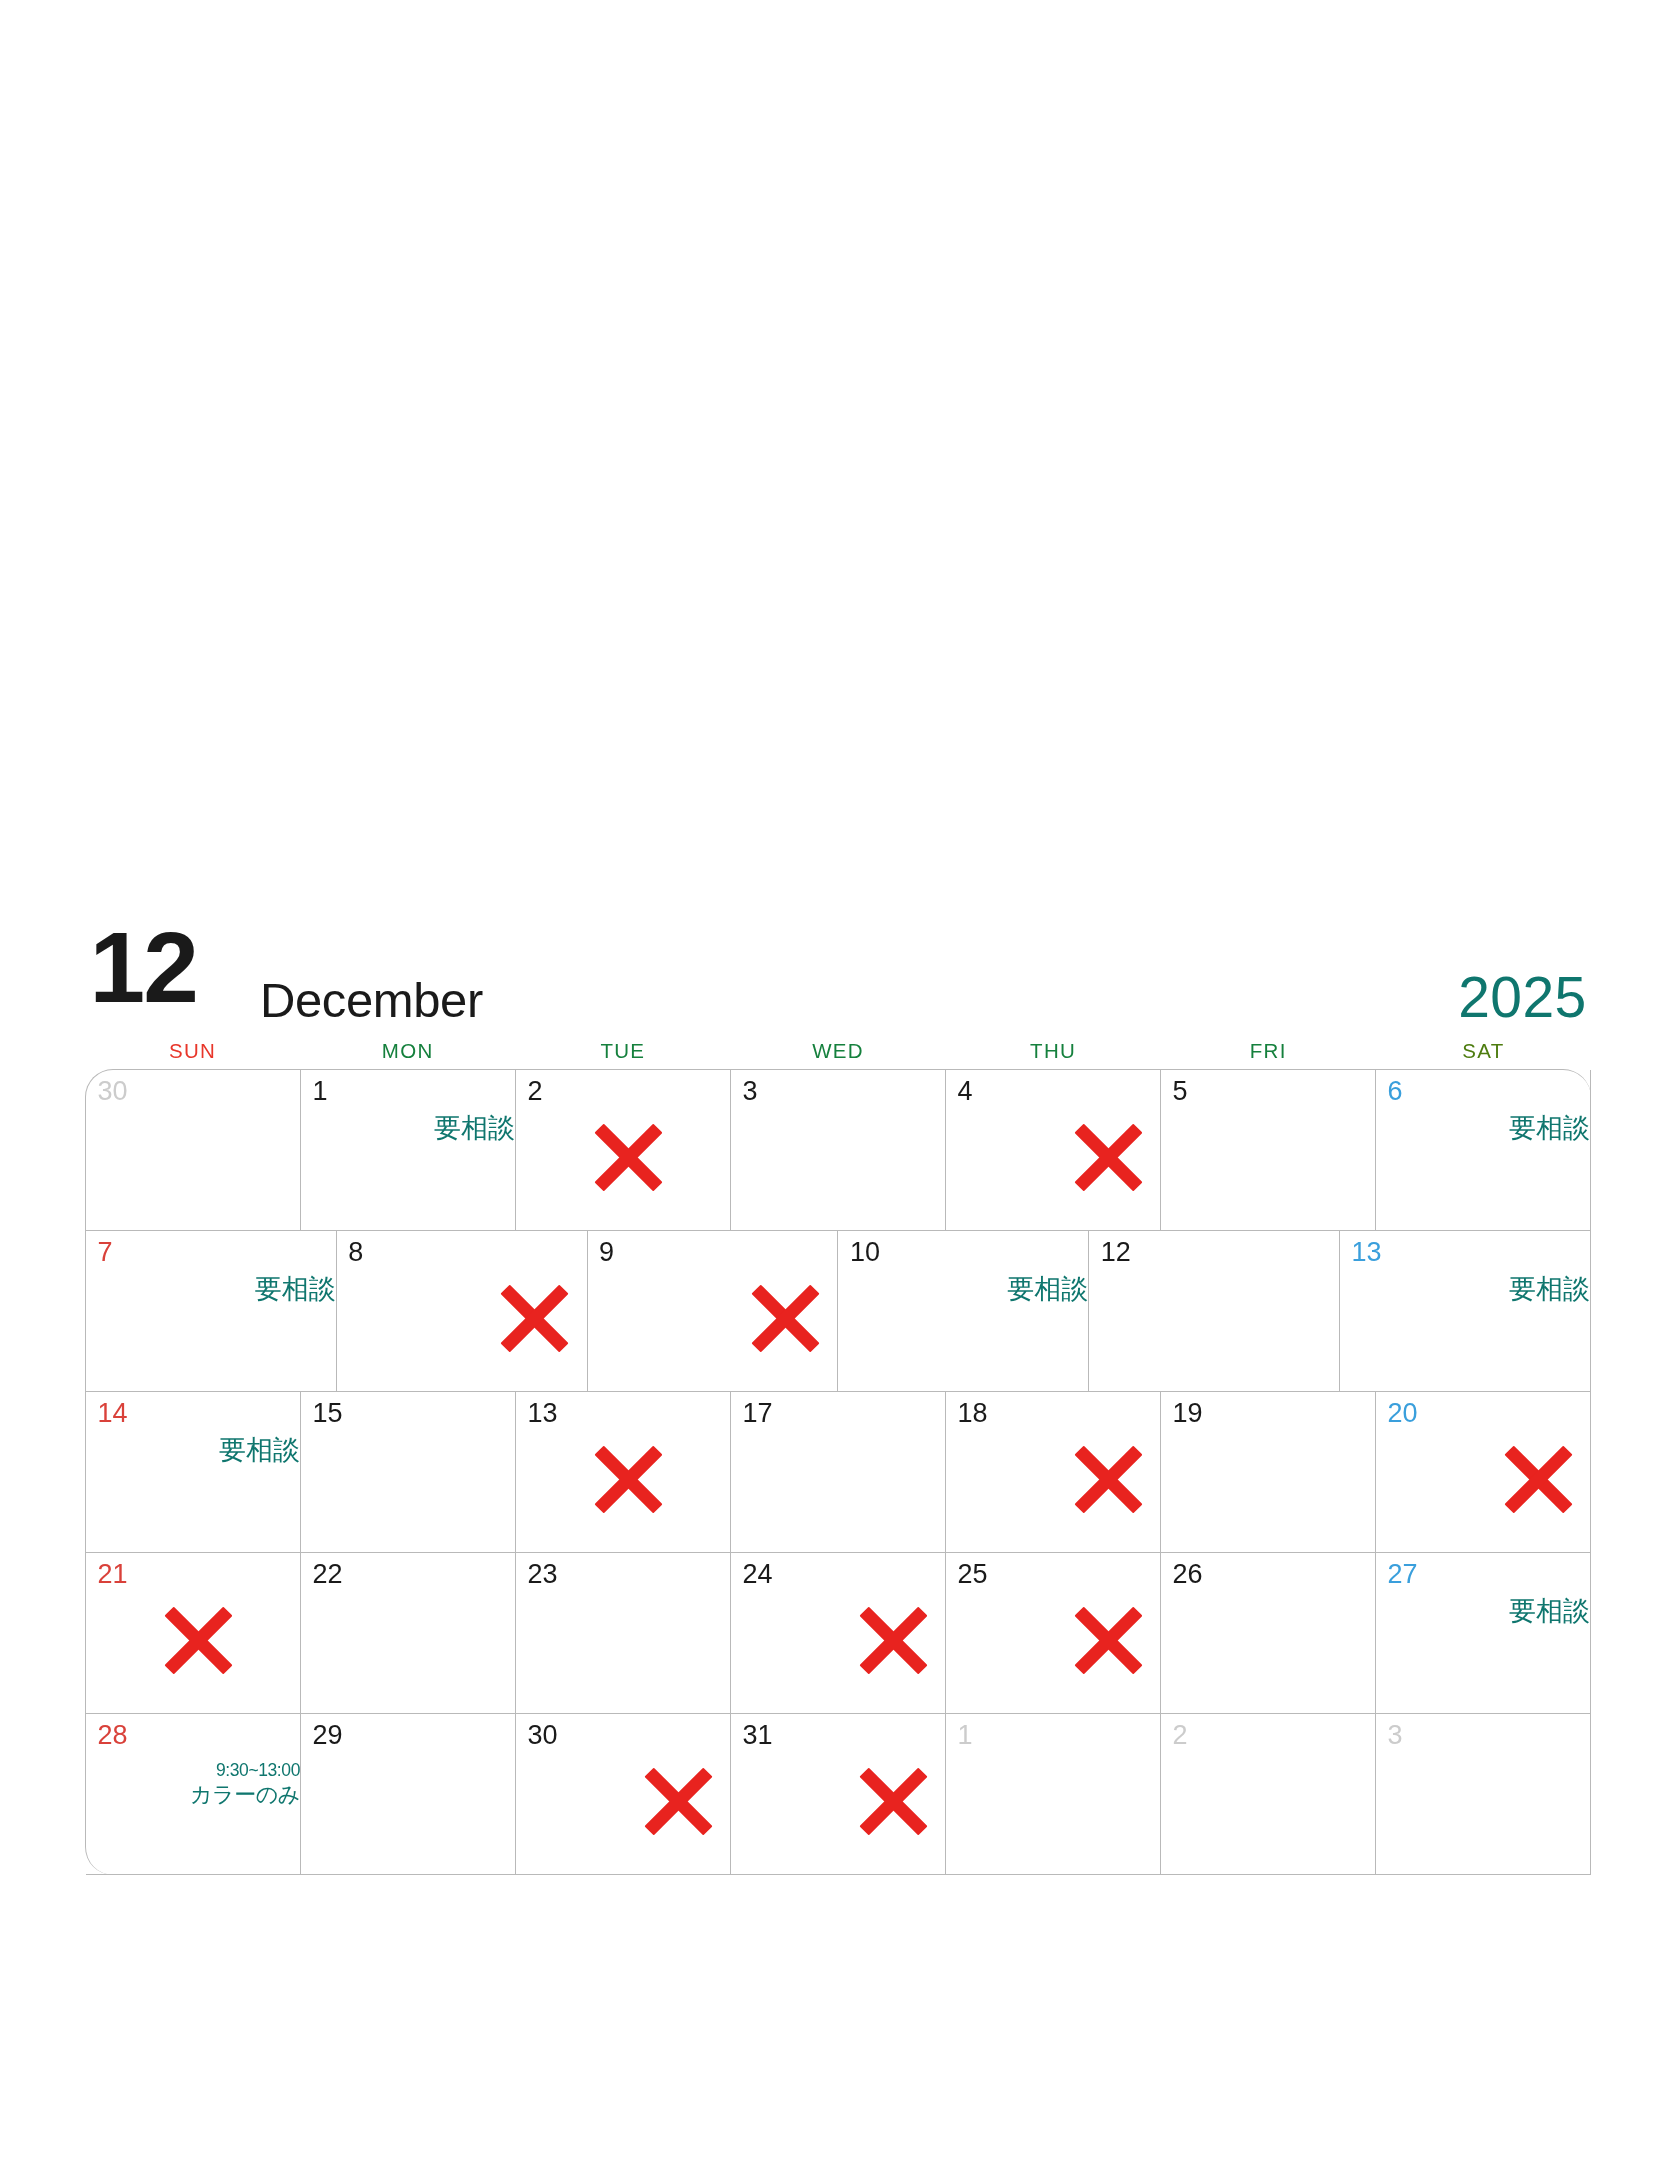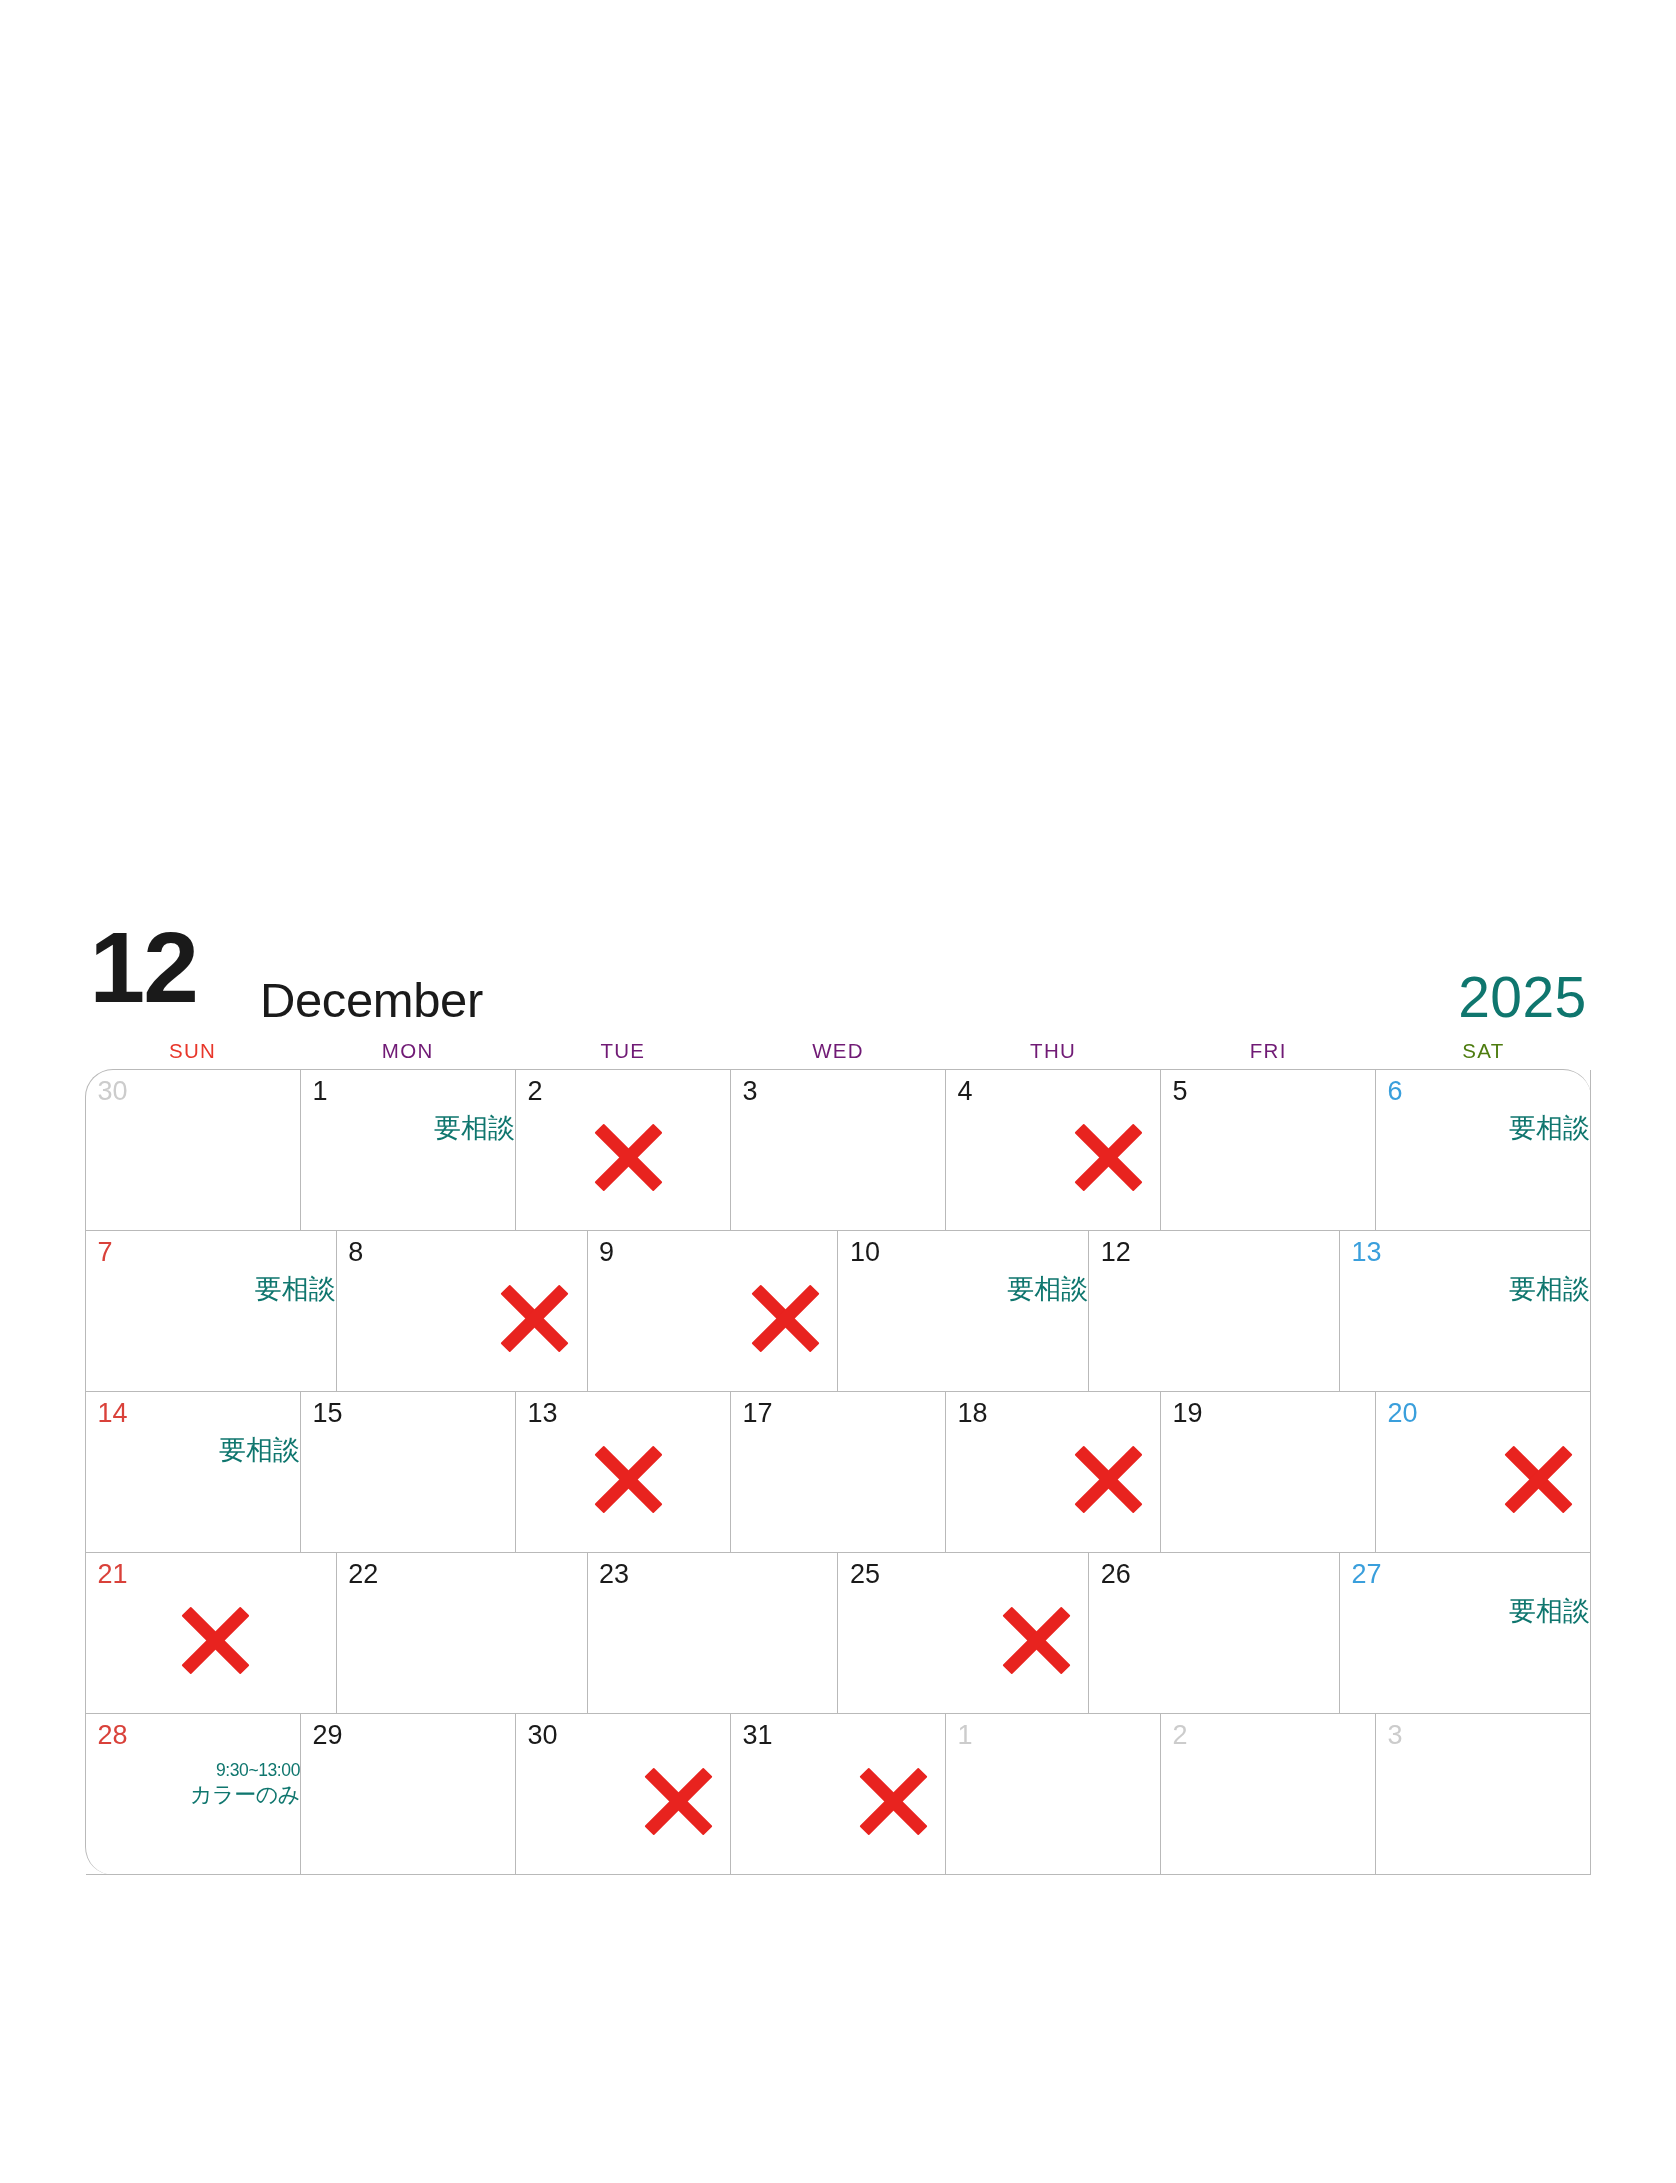--- a/index.html
+++ b/index.html
@@ -60,21 +60,21 @@
   .weekday-row {
     display: flex;
     width: 100%;
     margin-bottom: 6.1px;
   }
   .weekday-cell {
     flex: 1 1 0;
     text-align: center;
     font-size: 20.5px;
     letter-spacing: 1.3px;
-    color: #701a75;
+    color: #15803d;
   }
   .weekday-cell.sun { color: #e8362a; }
   .weekday-cell.sat { color: #4d7c0f; }
 
   
   .cal-grid {
     border-top: 1.3px solid #b9b9b9;
     border-left: 1.3px solid #b9b9b9;
     width: 100%;
     box-sizing: border-box;
@@ -284,20 +284,27 @@
             <span class="b"></span>
           </div>
         </div>
         <div class="cal-cell">
           <div class="day-num">22</div>
         </div>
         <div class="cal-cell">
           <div class="day-num">23</div>
         </div>
         <div class="cal-cell">
+          <div class="day-num">24</div>
+          <div class="x-mark pos-right">
+            <span class="a"></span>
+            <span class="b"></span>
+          </div>
+        </div>
+        <div class="cal-cell">
           <div class="day-num">25</div>
           <div class="x-mark pos-right">
             <span class="a"></span>
             <span class="b"></span>
           </div>
         </div>
         <div class="cal-cell">
           <div class="day-num">26</div>
         </div>
         <div class="cal-cell">

